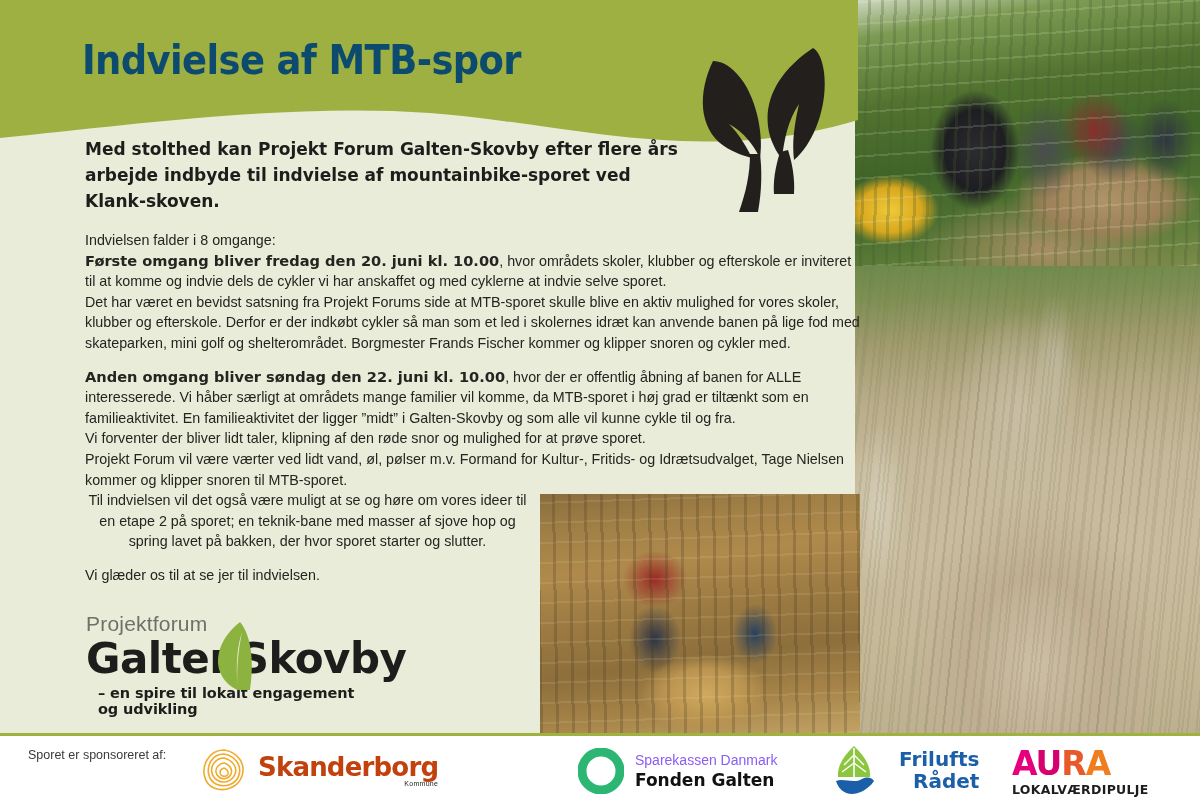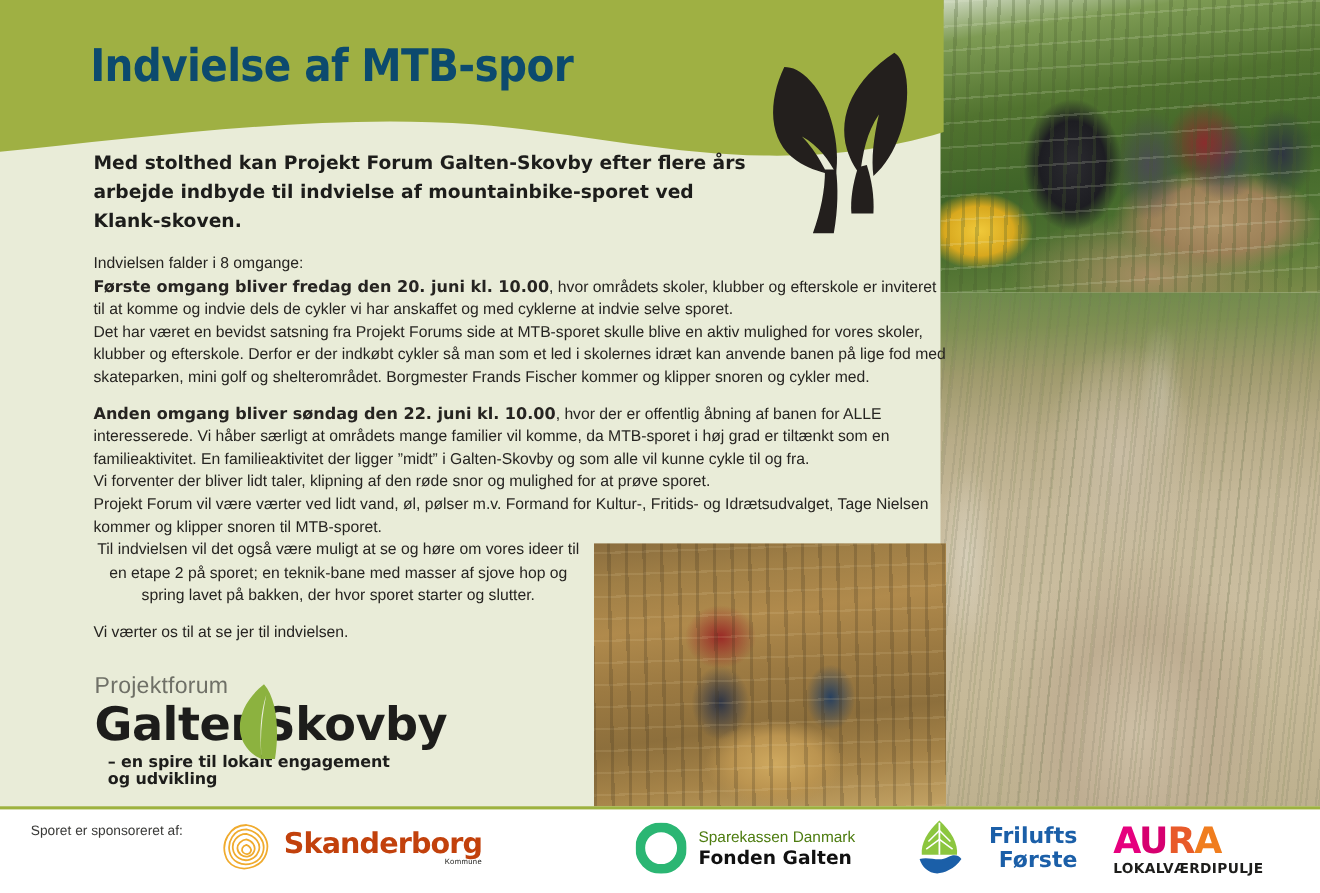--- a/index.html
+++ b/index.html
@@ -157,21 +157,21 @@
   }
 
   #sponsor-nordea { left: 398px; top: 746px; }
   #sponsor-nordea .nf {
     font-family: "DejaVu Serif", serif; font-size: 23px; color: #0b0b0b;
     letter-spacing: 2.2px; line-height: 23px;
   }
 
   #sponsor-sparekassen { left: 578px; top: 748px; }
   #sponsor-sparekassen .sp-1 {
-    font-family: "Liberation Sans", sans-serif; font-size: 14px; color: #4d7c0f; line-height: 19px;
+    font-family: "Liberation Sans", sans-serif; font-size: 14px; color: #8b5cf6; line-height: 19px;
   }
   #sponsor-sparekassen .sp-2 {
     font-family: "DejaVu Sans", sans-serif; font-weight: 700; font-size: 17px; color: #111; line-height: 21px;
   }
 
   #sponsor-friluftsraadet { left: 832px; top: 745px; gap: 14px; }
   #sponsor-friluftsraadet .fr-1 {
     font-family: "DejaVu Sans", sans-serif; font-weight: 700; font-size: 20px; color: #1b5fa8; line-height: 22px;
   }
   #sponsor-friluftsraadet .fr-2 {
@@ -230,21 +230,21 @@
     </p>
     <p>Det har været en bevidst satsning fra Projekt Forums side at MTB-sporet skulle blive en aktiv mulighed for vores skoler, klubber og efterskole. Derfor er der indkøbt cykler så man som et led i skolernes idræt kan anvende banen på lige fod med skateparken, mini golf og shelterområdet. Borgmester Frands Fischer kommer og klipper snoren og cykler med.</p>
     <div class="gap"></div>
     <p>
       <b>Anden omgang bliver søndag den 22. juni kl. 10.00</b><span>, hvor der er offentlig åbning af banen for ALLE interesserede. Vi håber særligt at områdets mange familier vil komme, da MTB-sporet i høj grad er tiltænkt som en familieaktivitet. En familieaktivitet der ligger ”midt” i Galten-Skovby og som alle vil kunne cykle til og fra.</span>
     </p>
     <p>Vi forventer der bliver lidt taler, klipning af den røde snor og mulighed for at prøve sporet.</p>
     <p>Projekt Forum vil være værter ved lidt vand, øl, pølser m.v. Formand for Kultur-, Fritids- og Idrætsudvalget, Tage Nielsen kommer og klipper snoren til MTB-sporet.</p>
     <p class="narrow">Til indvielsen vil det også være muligt at se og høre om vores ideer til en etape 2 på sporet; en teknik-bane med masser af sjove hop og spring lavet på bakken, der hvor sporet starter og slutter.</p>
     <div class="gap"></div>
-    <p>Vi værter os til at se jer til indvielsen.</p>
+    <p>Vi glæder os til at se jer til indvielsen.</p>
   </div>
 
   <div id="pf-logo">
     <div class="pf-top">Projektforum</div>
     <div class="pf-main">
       <span>Galten</span>
       <span class="gap-leaf"></span>
       <span>Skovby</span>
     </div>
     <div class="pf-tag">– en spire til lokalt engagement og udvikling</div>
@@ -288,21 +288,21 @@
 
   <div class="sponsor" id="sponsor-friluftsraadet">
     <svg width="44" height="50" viewBox="0 0 44 50" aria-hidden="true">
       <path d="M22,1 C11,11 5,22 6,32 L38,32 C39,22 33,11 22,1 Z" fill="#8cc63f"></path>
       <path d="M22,3 L22,32" stroke="#ffffff" stroke-width="1.6"></path>
       <path d="M22,10 L12,20 M22,10 L32,20 M22,18 L10,27 M22,18 L34,27" stroke="#ffffff" stroke-width="1.4"></path>
       <path d="M4,36 C12,33 22,39 30,34 C36,31 40,33 42,36 C36,45 26,49 20,49 C12,49 6,43 4,36 Z" fill="#1b5fa8"></path>
     </svg>
     <div style="margin-left:9px;">
       <div class="fr-1">Frilufts</div>
-      <div class="fr-2">Første</div>
+      <div class="fr-2">Rådet</div>
     </div>
   </div>
 
   <div class="sponsor" id="sponsor-aura">
     <div>
       <div class="aura-word">
         <span class="a1">A</span><span class="a2">U</span><span class="a3">R</span><span class="a4">A</span>
       </div>
       <div class="aura-sub">LOKALVÆRDIPULJE</div>
     </div>

